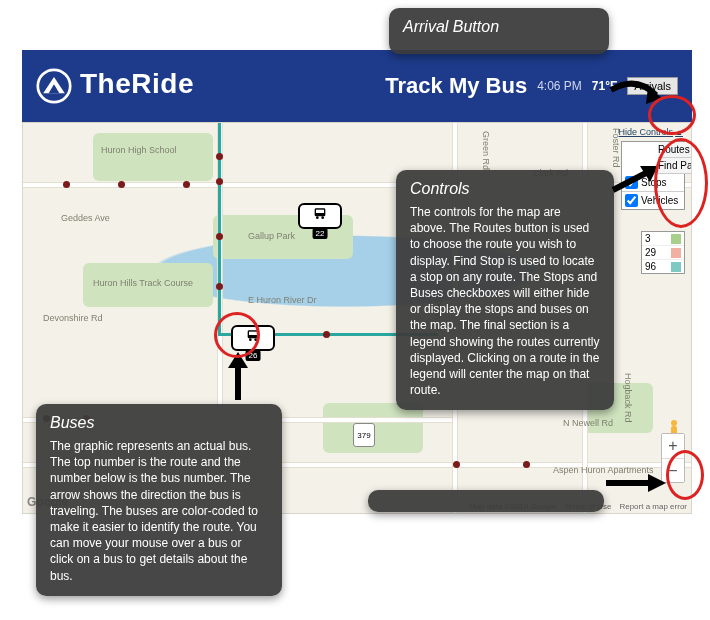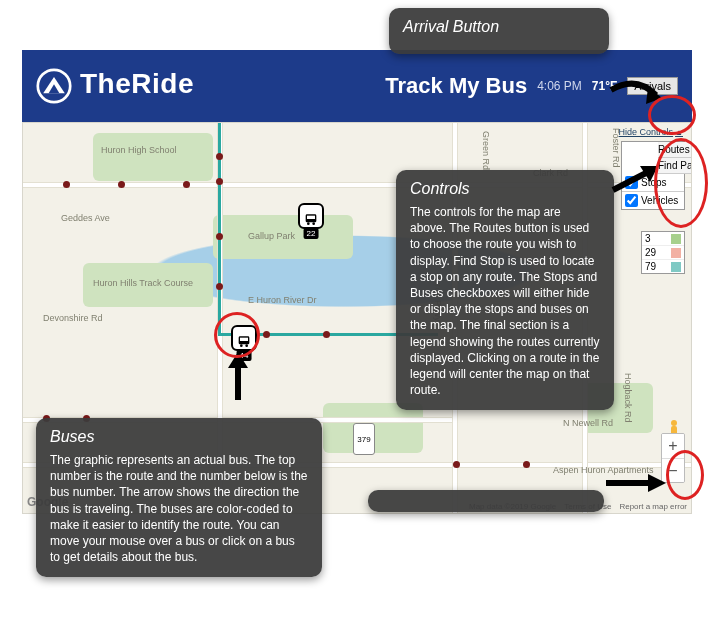--- a/index.html
+++ b/index.html
@@ -36,23 +36,23 @@
   .road { position: absolute; background: #fff; box-shadow: 0 0 0 1px #e3e0d2; }
   .road.h { height: 4px; }
   .road.v { width: 4px; }
   .label-road { position: absolute; font-size: 9px; color: #808070; white-space: nowrap; }
   .park { position: absolute; background: #cfe3bf; border-radius: 6px; }
   .stop-dot { position: absolute; width: 7px; height: 7px; background: #7a1a1a; border-radius: 50%; }
 
   .route-line { position: absolute; background: #2aa8a0; }
 
   .bus-icon {
-    position: absolute; width: 26px; height: 26px; background: #fff;
+    position: absolute; width: 44px; height: 26px; background: #fff;
     border: 2px solid #000; border-radius: 6px;
-    display: flex; align-items: flex-end; justify-content: center;
+    display: flex; align-items: flex-start; justify-content: center;
   }
   .bus-icon svg { width: 16px; height: 16px; }
   .bus-badge {
     position: absolute; left: 50%; transform: translateX(-50%); bottom: -12px;
     background: #000; color: #fff; font-size: 8px; padding: 0 3px; border-radius: 2px;
     line-height: 11px;
   }
 
   .pegman { position:absolute; width:14px; height:22px; }
   .pegman svg { width:14px; height:22px; }
@@ -175,21 +175,21 @@
   <span class="label-road" style="left:20px; top:190px;">Devonshire Rd</span>
   <span class="label-road" style="left:40px; top:332px;">Washtenaw Ave</span>
   <span class="label-road" style="left:598px; top:5px; transform:rotate(90deg); transform-origin:left top;">Foster Rd</span>
   <span class="label-road" style="left:540px; top:295px;">N Newell Rd</span>
   <span class="label-road" style="left:610px; top:250px; transform:rotate(90deg); transform-origin:left top;">Hogback Rd</span>
   <span class="label-road" style="left:510px; top:45px;">Clark Rd</span>
   <span class="label-road" style="left:420px; top:150px; transform:rotate(90deg); transform-origin:left top;">Huron Pkwy</span>
   <span class="label-road" style="left:530px; top:342px;">Aspen Huron Apartments</span>
   <span class="label-road" style="left:468px; top:8px; transform:rotate(90deg); transform-origin:left top;">Green Rd</span>
 
-  <div style="position:absolute; left:330px; top:300px; width:22px; height:32px; background:#fff; border:1px solid #888; border-radius:3px; font-size:8px; display:flex; align-items:center; justify-content:center;">
+  <div style="position:absolute; left:330px; top:300px; width:22px; height:24px; background:#fff; border:1px solid #888; border-radius:3px; font-size:8px; display:flex; align-items:center; justify-content:center;">
     <span>379</span>
   </div>
 
   <div class="stop-dot" style="left:193px; top:30px;"></div>
   <div class="stop-dot" style="left:193px; top:55px;"></div>
   <div class="stop-dot" style="left:193px; top:110px;"></div>
   <div class="stop-dot" style="left:193px; top:160px;"></div>
   <div class="stop-dot" style="left:240px; top:208px;"></div>
   <div class="stop-dot" style="left:300px; top:208px;"></div>
   <div class="stop-dot" style="left:40px; top:58px;"></div>
@@ -209,21 +209,21 @@
         </svg>
     <span class="bus-badge">22</span>
   </div>
   <div class="bus-icon" style="left:208px; top:202px;">
     <svg viewBox="0 0 24 24">
           <rect x="4" y="5" width="16" height="12" rx="2" fill="#000"></rect>
           <rect x="6" y="7" width="12" height="5" fill="#fff"></rect>
           <circle cx="8" cy="19" r="2" fill="#000"></circle>
           <circle cx="16" cy="19" r="2" fill="#000"></circle>
         </svg>
-    <span class="bus-badge">44</span>
+    <span class="bus-badge">26</span>
   </div>
 
   <span class="ctrl-link">
     <span>Hide Controls</span>
     <span class="chev">▲</span>
   </span>
 
   <div class="ctrl-panel">
     <button class="row">Routes</button>
     <button class="row">Find Park</button>
@@ -240,21 +240,21 @@
   <div class="legend">
     <div class="lrow">
       <span>3</span>
       <span class="sw" style="background:#a7d08c"></span>
     </div>
     <div class="lrow">
       <span>29</span>
       <span class="sw" style="background:#f2b0a3"></span>
     </div>
     <div class="lrow">
-      <span>79</span>
+      <span>96</span>
       <span class="sw" style="background:#7fc9c4"></span>
     </div>
   </div>
 
   <div class="pegman" style="right:10px; bottom:72px;">
     <svg viewBox="0 0 14 22">
       <circle cx="7" cy="4" r="3" fill="#f6b73c"></circle>
       <rect x="4" y="7" width="6" height="10" rx="2" fill="#f6b73c"></rect>
     </svg>
   </div>
@@ -284,21 +284,21 @@
 <div class="callout" style="left:376px; top:170px; width:218px;margin-left:20px;">
   <h3>Controls</h3>
   <p>The controls for the map are above. The Routes button is used to choose the route you wish to display. Find Stop is used to locate a stop on any route. The Stops and Buses checkboxes will either hide or display the stops and buses on the map. The final section is a legend showing the routes currently displayed. Clicking on a route in the legend will center the map on that route.</p>
 </div>
 <div class="redring" style="left:654px; top:138px; width:54px; height:90px;"></div>
 <svg class="arrow" style="left:608px; top:160px;" width="56" height="40">
   <path d="M5 30 L40 12" stroke="#000" stroke-width="6" fill="none"></path>
   <path d="M32 6 L50 6 L42 22 Z" fill="#000"></path>
 </svg>
 
-<div class="callout" style="left:36px; top:418px; width:286px;">
+<div class="callout" style="left:36px; top:404px; width:246px;">
   <h3>Buses</h3>
   <p>The graphic represents an actual bus. The top number is the route and the number below is the bus number. The arrow shows the direction the bus is traveling. The buses are  color-coded to make it easier to identify the route. You can move your mouse over a bus or click on a bus to get details about the bus.</p>
 </div>
 <div class="redring" style="left:214px; top:312px; width:46px; height:46px;"></div>
 <svg class="arrow" style="left:218px; top:350px;" width="40" height="56">
   <path d="M20 50 L20 14" stroke="#000" stroke-width="6" fill="none"></path>
   <path d="M10 18 L20 2 L30 18 Z" fill="#000"></path>
 </svg>
 
 <div class="callout" style="left:368px; top:490px; width:236px;">

